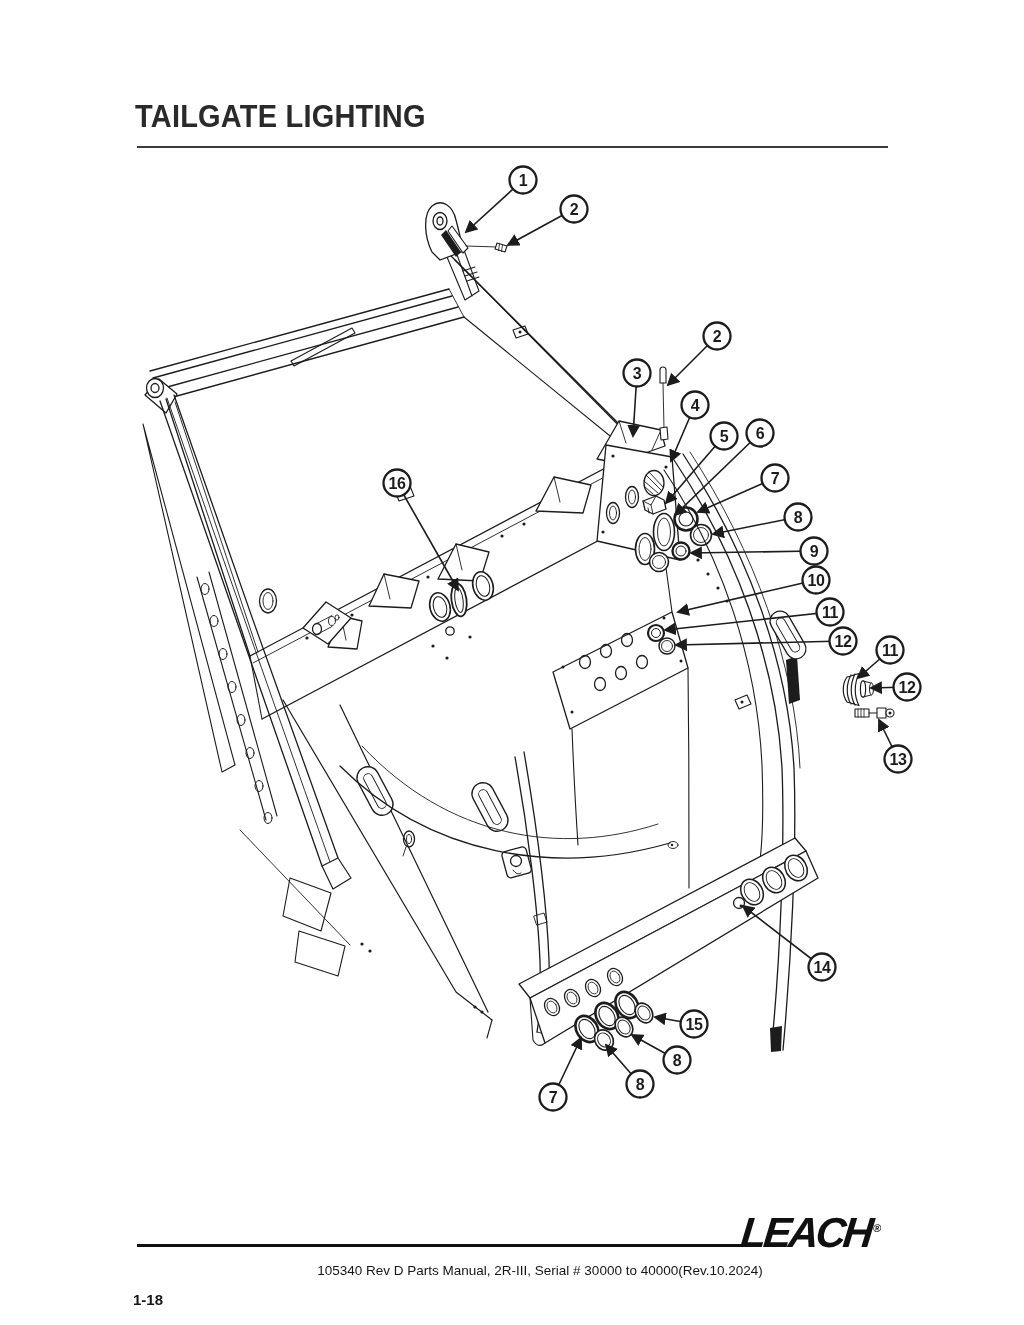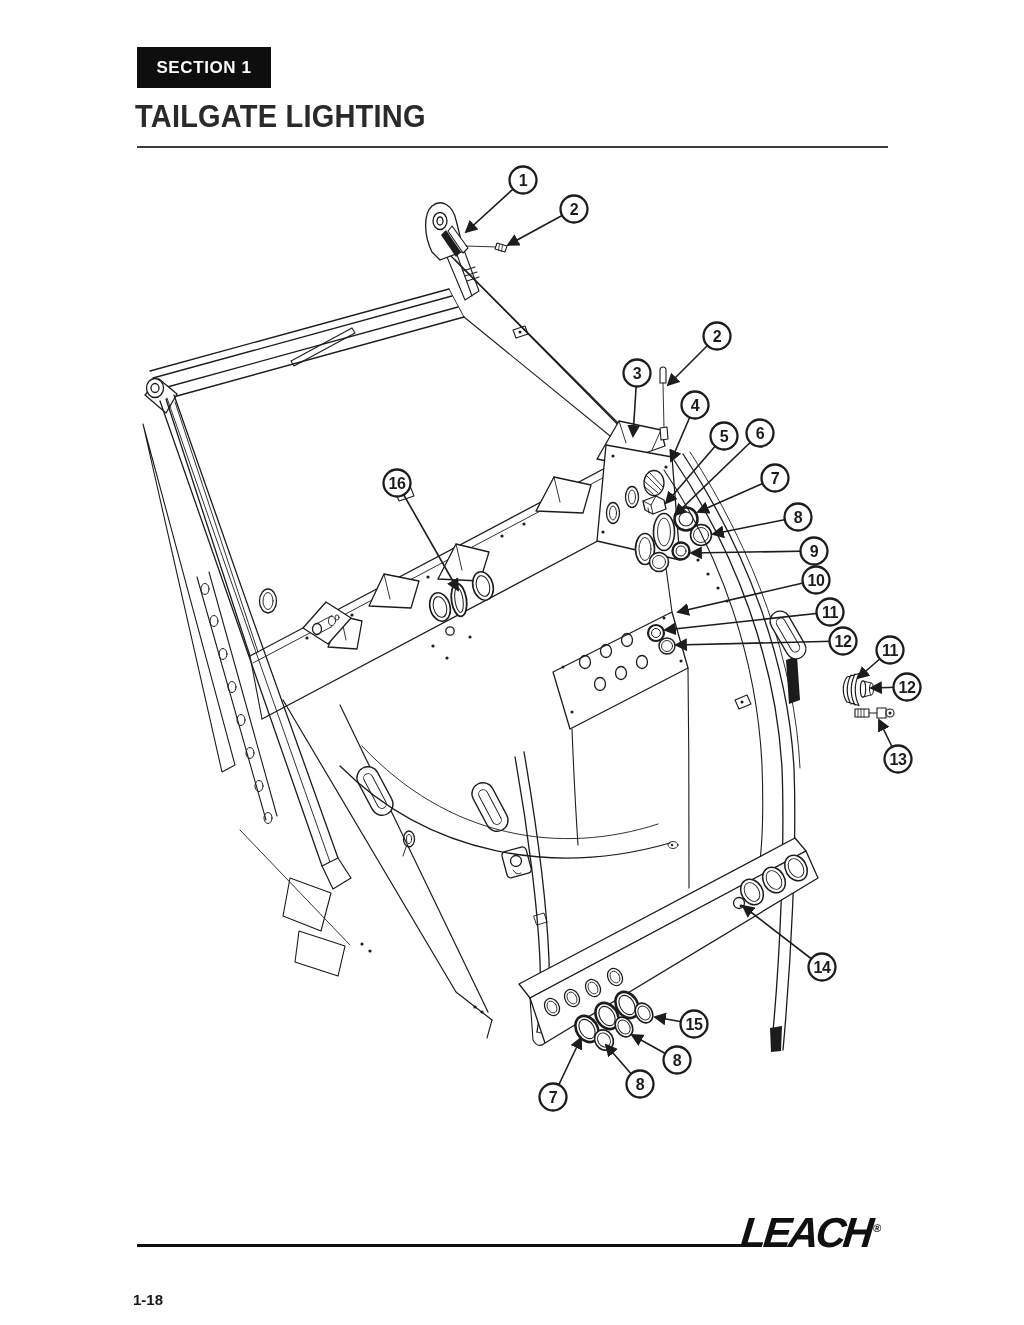--- a/index.html
+++ b/index.html
@@ -32,21 +32,20 @@
   .brand-reg{font-size:11px;font-style:normal;vertical-align:super;letter-spacing:0;margin-left:2px;}
   .footer-rule{position:absolute;left:137px;top:1244px;width:609px;height:3px;background:#101010;}
   .page-number{position:absolute;left:133px;top:1291px;font-size:15px;font-weight:bold;color:#161616;}
   .manual-info{position:absolute;left:200px;top:1263px;width:680px;text-align:center;font-size:13.5px;color:#161616;}
 </style>
 </head>
 <body>
 
 <div class="page">
 
-  <div class="section-badge">SECTION 1</div>
   <div class="page-title">TAILGATE LIGHTING</div>
   <div class="header-rule"></div>
 
   <svg class="diagram-svg" viewBox="0 0 1024 1325" xmlns="http://www.w3.org/2000/svg">
     <defs>
       <marker id="arrowhead" viewBox="0 0 10 10" refX="8.5" refY="5" markerWidth="8" markerHeight="8" orient="auto">
         <path d="M0 0 L10 5 L0 10 Z" fill="#1c1c1c"></path>
       </marker>
     </defs>
 
@@ -450,14 +449,15 @@
           <line x1="397" y1="483" x2="458" y2="590" stroke="#1c1c1c" stroke-width="1.6" marker-end="url(#arrowhead)"></line>
           <circle cx="397" cy="483" r="13.5" fill="#ffffff" stroke="#1c1c1c" stroke-width="2.3"></circle>
           <text x="397" y="483" text-anchor="middle" dominant-baseline="central" class="callout-num">16</text>
         </g>
       </g>
   </svg>
 
   <div class="brand-logo"><span>LEACH</span><span class="brand-reg">®</span></div>
   <div class="footer-rule"></div>
   <div class="page-number">1-18</div>
+  <div class="manual-info">105340 Rev D Parts Manual, 2R-III, Serial # 30000 to 40000(Rev.10.2024)</div>
 
 </div>
 
 </body></html>

